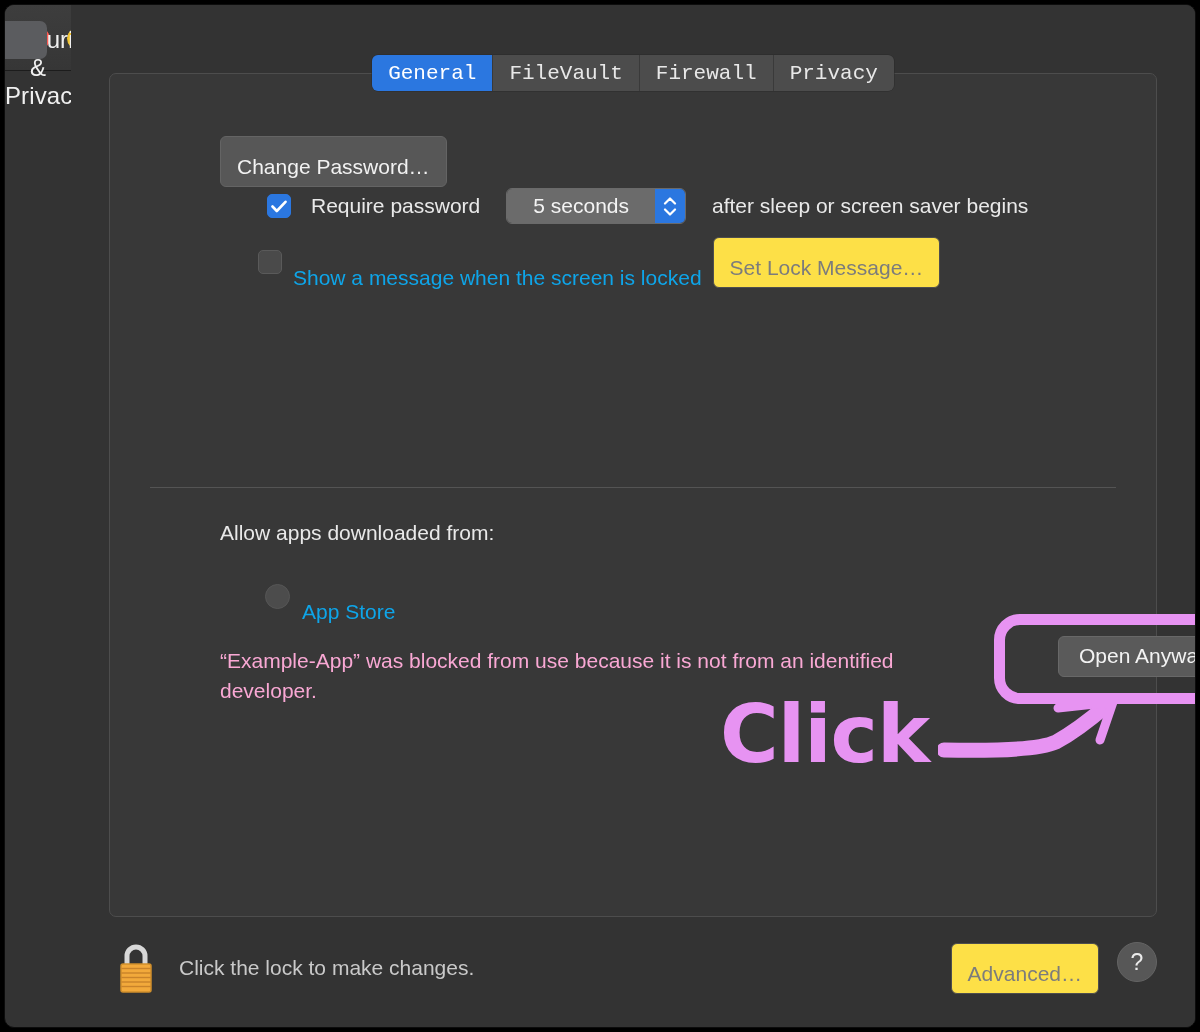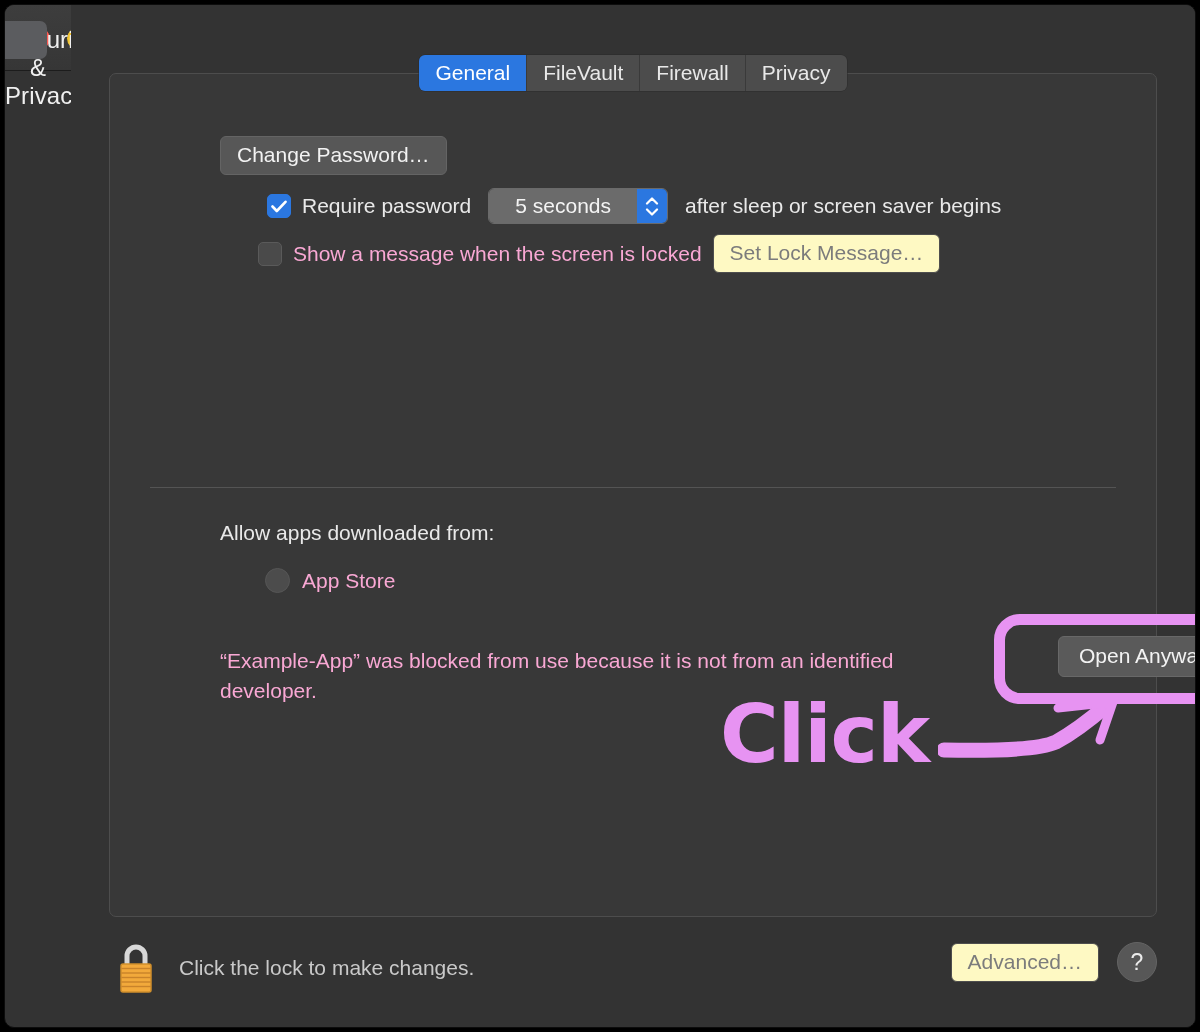--- a/index.html
+++ b/index.html
@@ -139,20 +139,21 @@
   .tab {
     height: 36px;
     padding: 10px 16px;
     background: #4c4c4c;
     color: #e8e8e8;
     font-size: 21px;
     display: flex;
     align-items: center;
     justify-content: center;
     border-right: 1px solid #3a3a3a;
+    font-family: Liberation Mono, monospace;
   }
   .tab:last-child { border-right: none; }
   .tab.active {
     background: #2b77e0;
     color: #ffffff;
   }
 
   
   .panel {
     position: absolute;
@@ -174,45 +175,45 @@
     left: 110px; top: 62px;
     display: flex;
     align-items: center;
     gap: 18px;
   }
   .lbl {
     font-size: 21px;
     color: #e9e9e9;
     white-space: nowrap;
   }
-  .lbl.dim { color: #f9a8d4; }
+  .lbl.dim { color: #0ea5e9; margin-top: 32px; }
 
   .btn {
     background: #575757;
     border: 1px solid #646464;
     border-radius: 6px;
     color: #f2f2f2;
     font-size: 21px;
-    padding: 7px 16px 9px;
+    padding: 19px 16px 9px;
     white-space: nowrap;
     line-height: 1;
   }
   .btn.disabled {
-    background: #fef9c3;
+    background: #fde047;
     border-color: #4e4e4e;
     color: #7c7c7c;
   }
 
   
   .row-req {
     position: absolute;
     left: 157px; top: 114px;
     display: flex;
     align-items: center;
-    gap: 11px;
+    gap: 20px;
   }
 
   .cb {
     width: 24px; height: 24px;
     border-radius: 5px;
     flex: 0 0 24px;
     display: flex;
     align-items: center;
     justify-content: center;
   }

